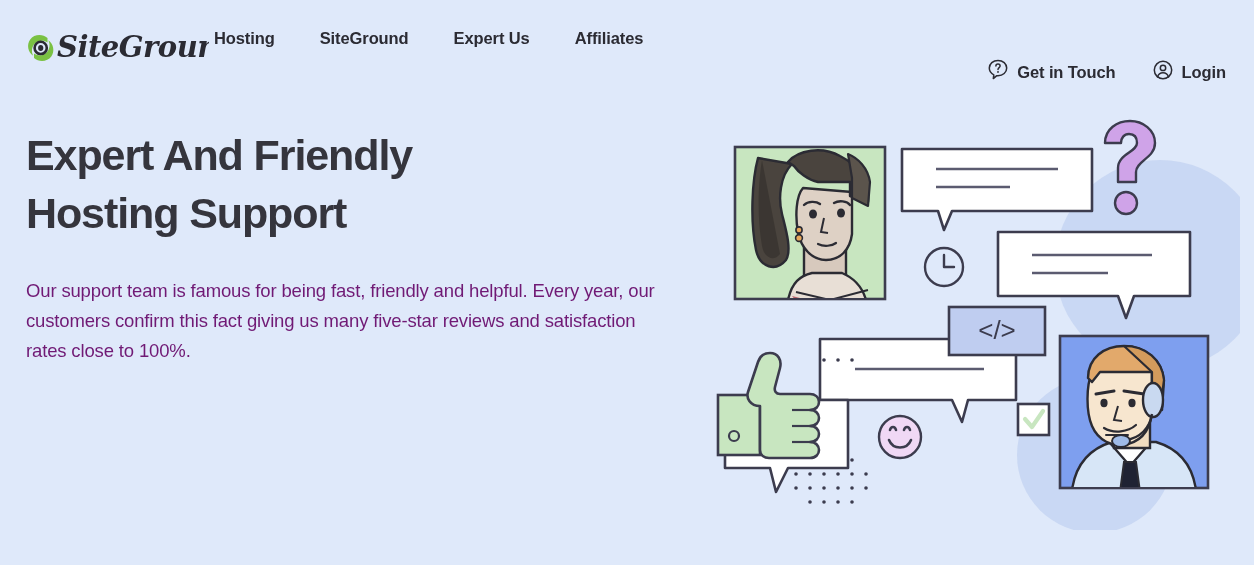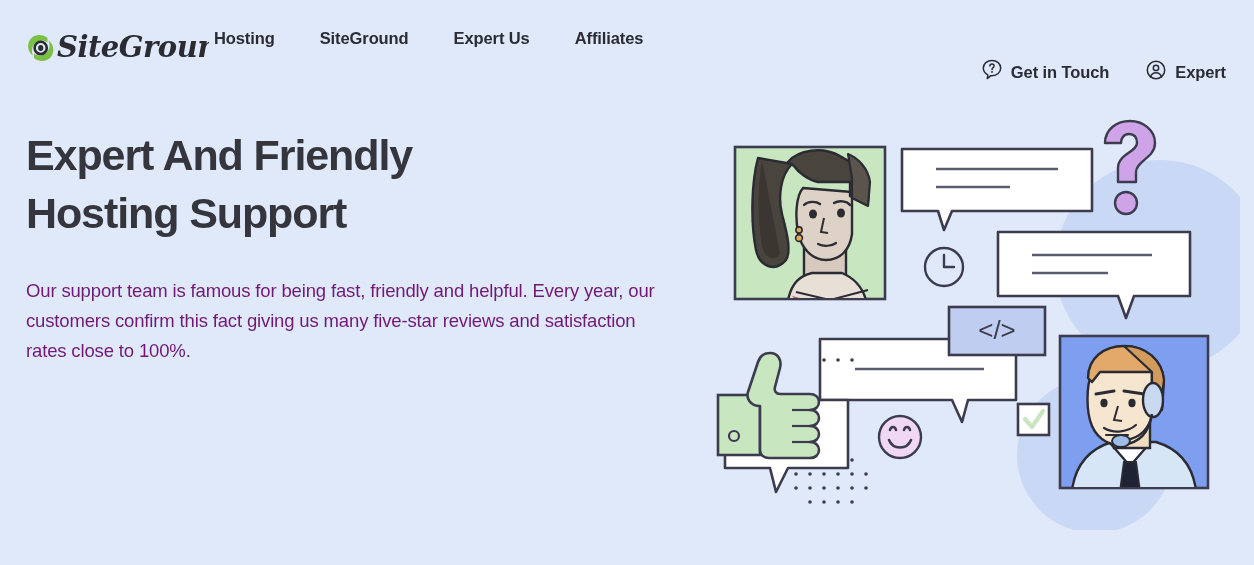--- a/index.html
+++ b/index.html
@@ -180,21 +180,21 @@
       </div>
 
       <div class="header-action">
         <span class="hdr-icon">
           <svg width="20" height="20" viewBox="0 0 20 20">
             <circle cx="10" cy="10" r="8.7" fill="none" stroke="#2b2b33" stroke-width="1.5"></circle>
             <circle cx="10" cy="7.9" r="2.7" fill="none" stroke="#2b2b33" stroke-width="1.5"></circle>
             <path d="M4.5 17.1 C5.3 14.3 7.4 12.8 10 12.8 C12.6 12.8 14.7 14.3 15.5 17.1" fill="none" stroke="#2b2b33" stroke-width="1.5" stroke-linecap="round"></path>
           </svg>
         </span>
-        <span class="header-action-label">Expert</span>
+        <span class="header-action-label">Login</span>
       </div>
 
     </div>
   </header>
 
   <section class="hero-text">
     <h1 class="hero-title">Expert And Friendly Hosting Support</h1>
     <p class="hero-sub">Our support team is famous for being fast, friendly and helpful. Every year, our customers confirm this fact giving us many five-star reviews and satisfaction rates close to 100%.</p>
   </section>
 

